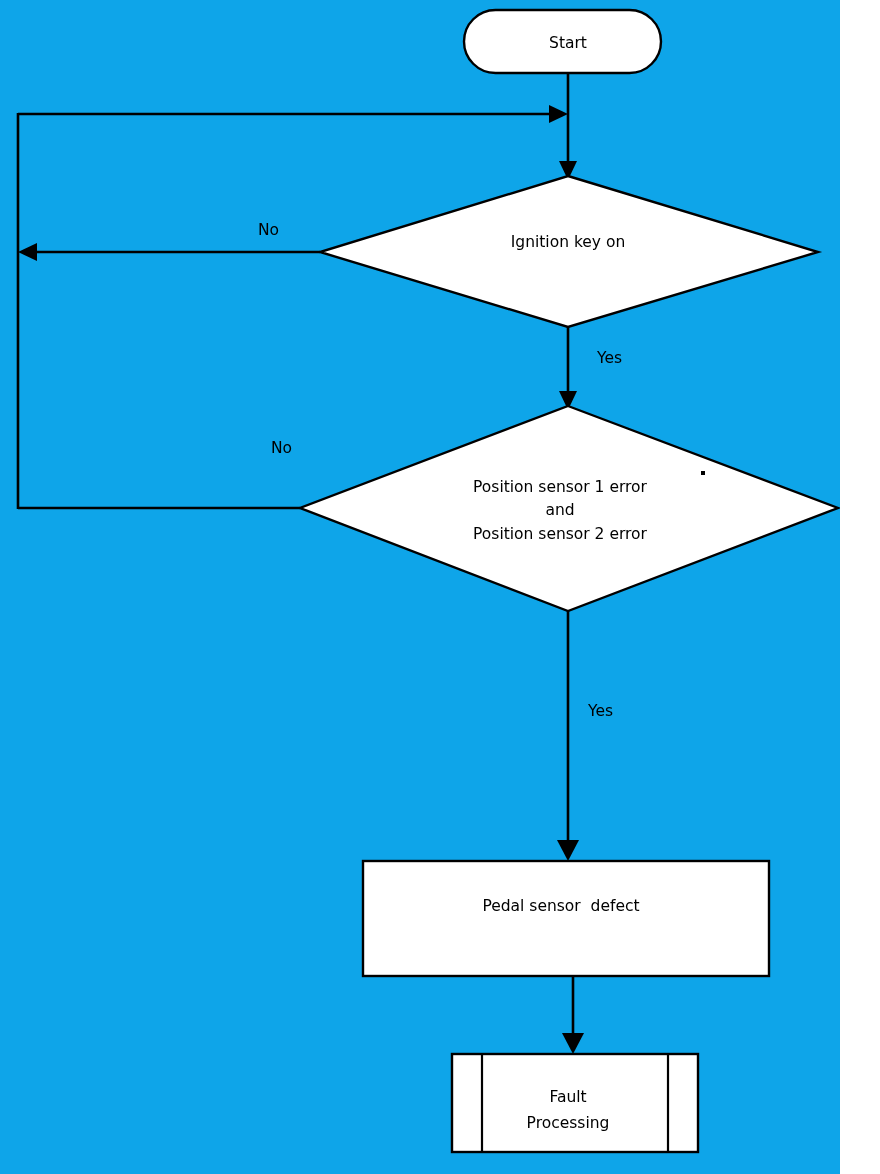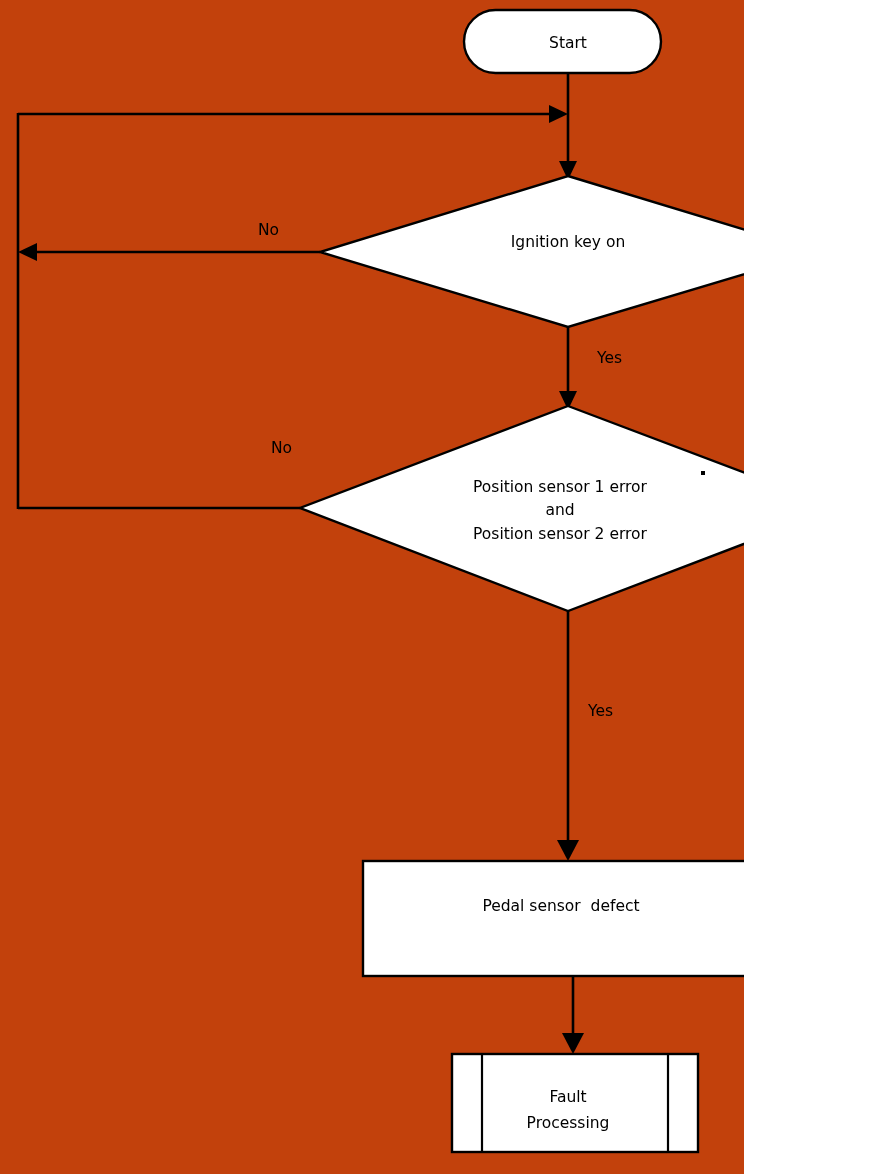--- a/index.html
+++ b/index.html
@@ -6,23 +6,23 @@
   html, body {
     margin: 0;
     padding: 0;
     background: #ffffff;
   }
   body {
     font-family: "DejaVu Sans", sans-serif;
   }
   #flowchart-root {
     position: relative;
-    width: 744px;
+    width: 840px;
     height: 1174px;
-    background: #c2410c;
+    background: #0ea5e9;
     overflow: hidden;
   }
   #flowchart-svg {
     display: block;
     width: 880px;
     height: 1174px;
   }
   .shape-outline {
     fill: #ffffff;
     stroke: #000000;

